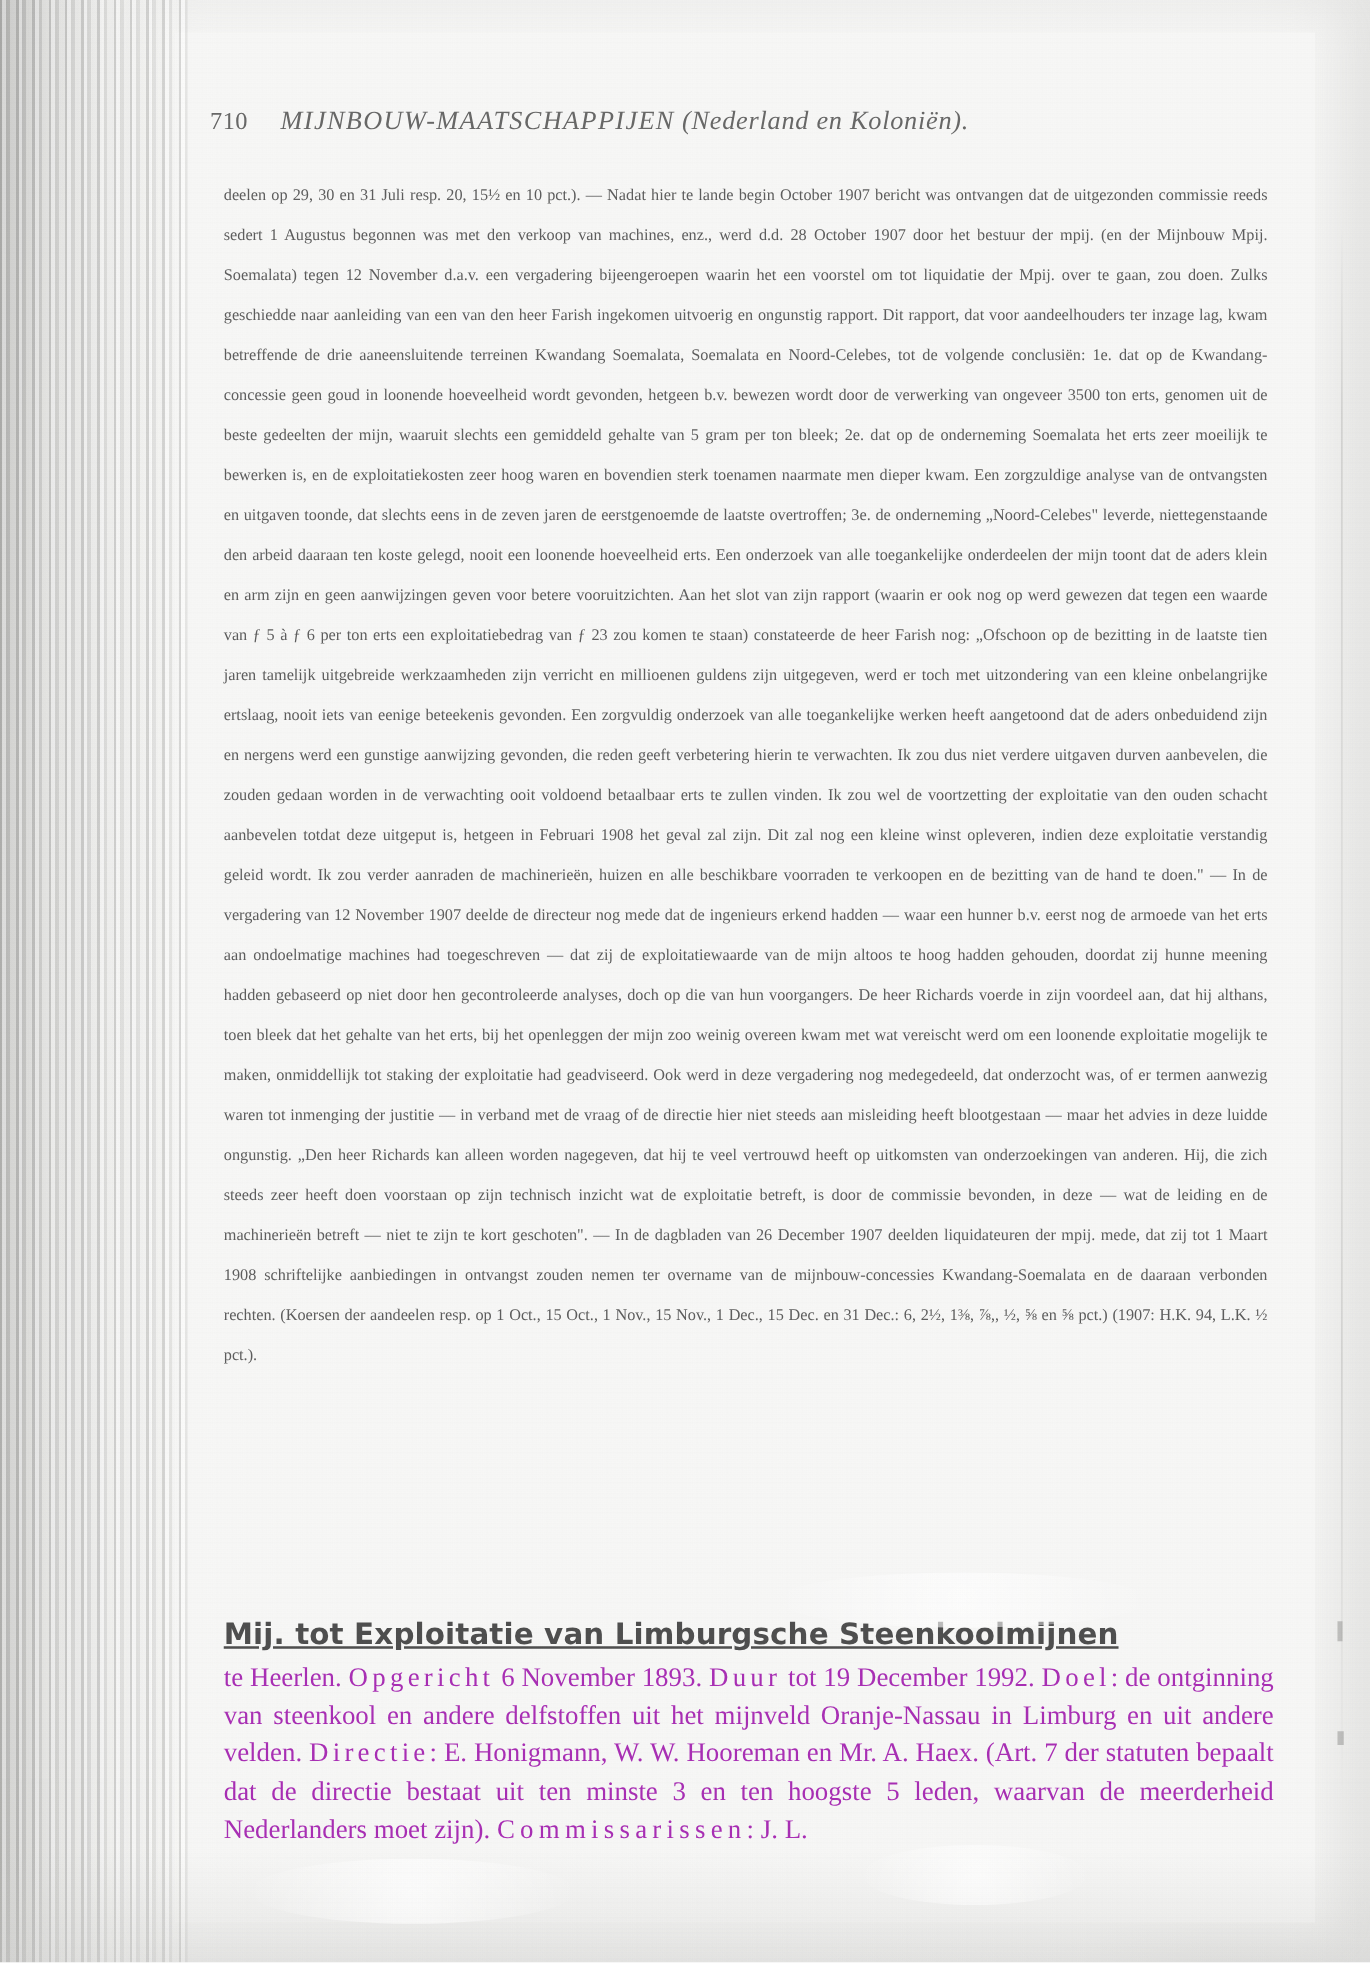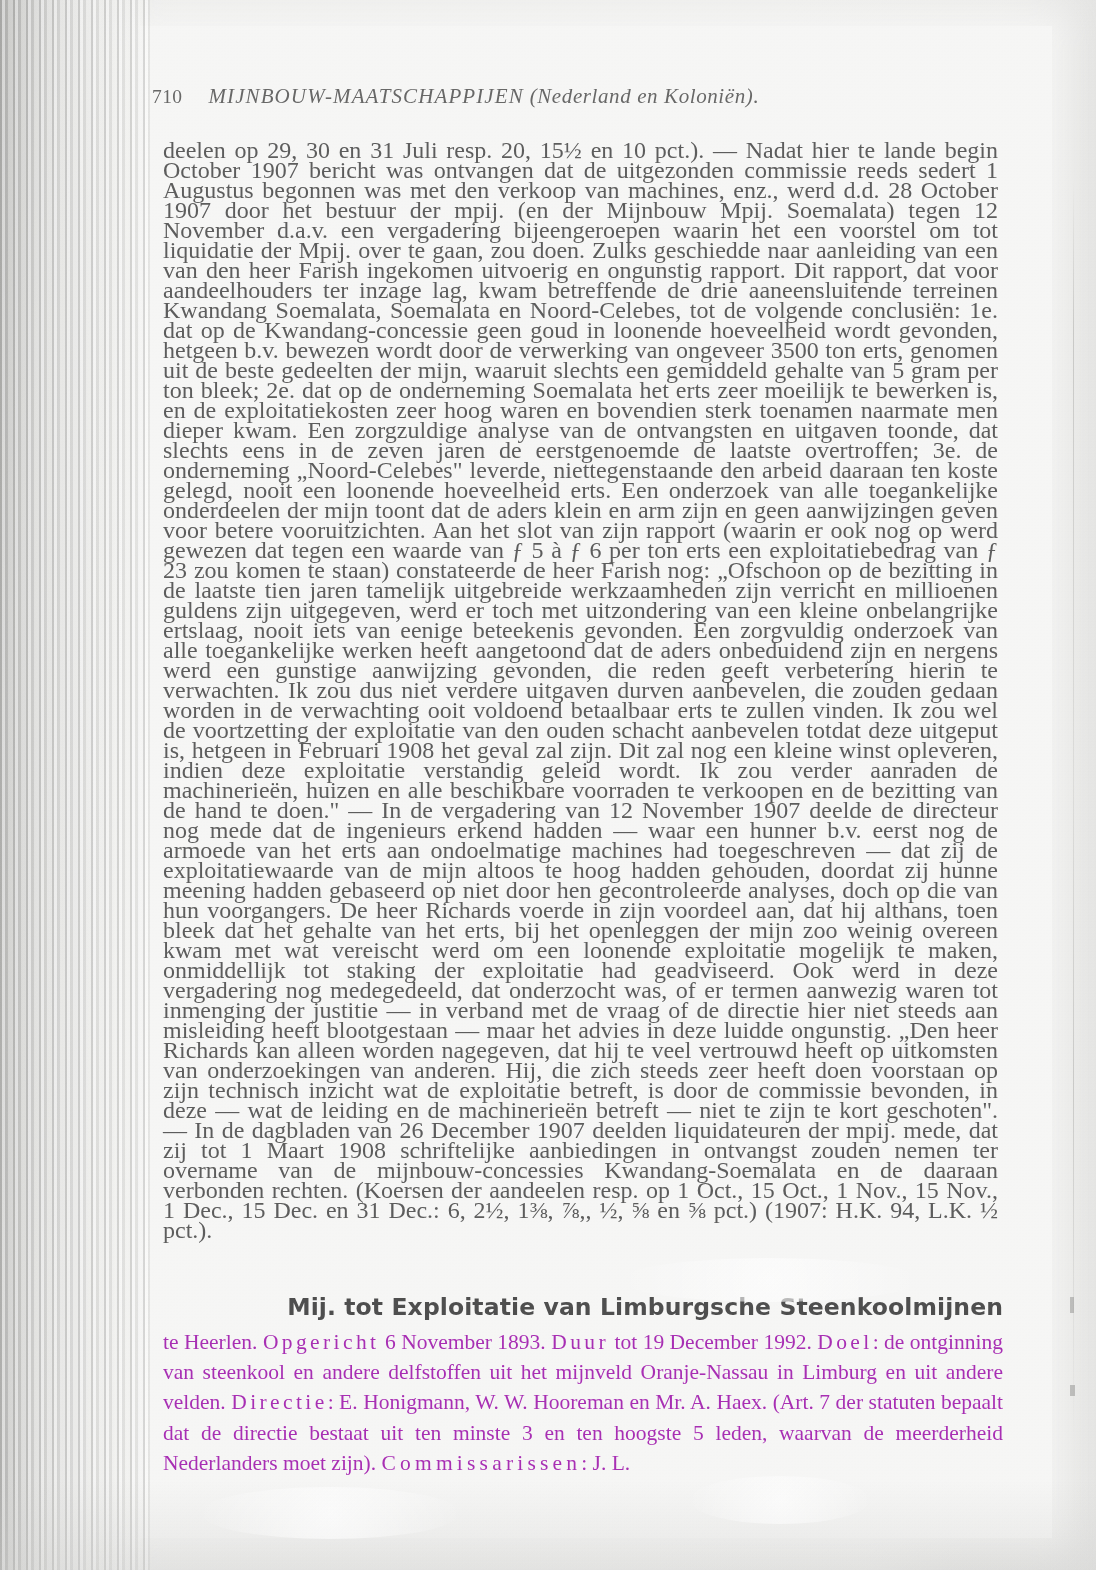--- a/index.html
+++ b/index.html
@@ -97,21 +97,21 @@
   .bottom-shade {
     position: absolute;
     left: 0; bottom: 0; width: 1096px; height: 90px;
     background: linear-gradient(0deg, rgba(205,205,203,0.35), rgba(255,255,255,0));
     pointer-events: none;
   }
 
   
   .content {
     position: absolute;
-    left: 0; top: 0;
+    left: 16px; top: 0;
     width: 1064px; height: 1570px;
     color: #4c4c4c;
   }
 
   
   .running-head {
     position: absolute;
     left: 152px; top: 84px;
     width: 870px;
     font-size: 21px;
@@ -132,44 +132,45 @@
   .running-head .head-paren {
     font-style: italic;
     letter-spacing: 0.6px;
   }
 
   
   .body-col {
     position: absolute;
     left: 163px; top: 140px;
     width: 835px;
-    font-size: 24px;
-    line-height: 20px;
+    font-size: 13px;
+    line-height: 32px;
     text-align: justify;
     text-align-last: left;
     color: #4f4f4f;
     word-spacing: 0.4px;
   }
   .body-col p { margin: 0; }
 
   
   .entry {
     position: absolute;
     left: 163px; top: 1293px;
     width: 840px;
   }
   .entry-title {
     font-family: "DejaVu Sans", "Liberation Sans", sans-serif;
     font-weight: bold;
     font-size: 23.5px;
     letter-spacing: 0.1px;
-    text-align: right;
+    text-align: left;
     color: #3f3f3f;
     margin: 0 0 6px 0;
     white-space: nowrap;
+    text-decoration: underline;
   }
   .entry-body {
     font-size: 21.5px;
     line-height: 30.2px;
     text-align: justify;
     text-align-last: left;
     color: #a21caf;
   }
   .sp { letter-spacing: 3.4px; }
   .sp-wide { letter-spacing: 4.2px; }

